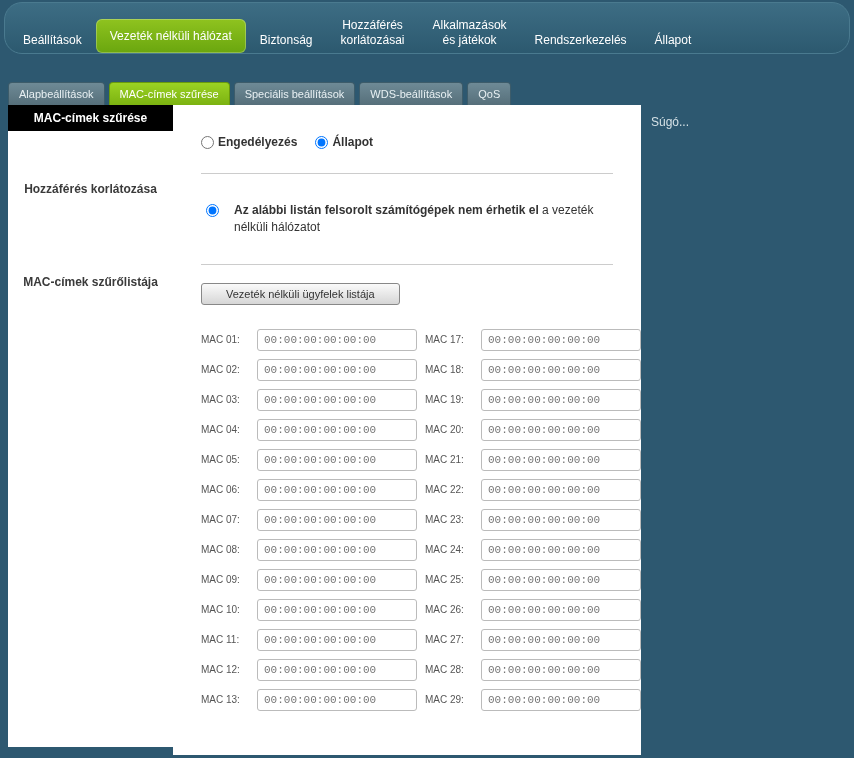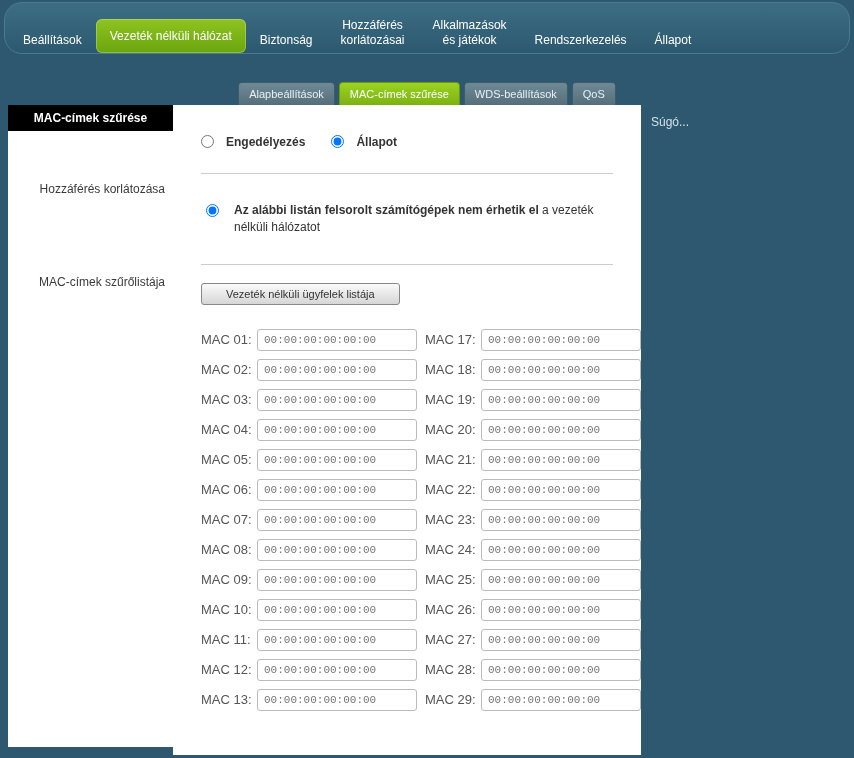--- a/index.html
+++ b/index.html
@@ -35,21 +35,20 @@
     background: linear-gradient(to bottom, #8fc31f 0%, #6aa60e 100%);
     border-radius: 6px;
     padding: 10px 14px;
     box-shadow: inset 0 0 0 1px rgba(255,255,255,0.25);
   }
 
   .subnav {
     margin: 28px 8px 0 8px;
     display: flex;
     gap: 4px;
-    justify-content: center;
   }
   .tab {
     font-size: 11px;
     color: #e8f0f3;
     background: linear-gradient(to bottom, #6e8a96 0%, #566f7a 100%);
     border: 1px solid #3d5c6a;
     border-bottom: none;
     border-radius: 4px 4px 0 0;
     padding: 5px 10px;
     cursor: pointer;
@@ -80,22 +79,22 @@
     height: 36px;
     background: #fff;
   }
   .left-block {
     background: #fff;
     padding-bottom: 24px;
   }
   .left-label {
     background: #fff;
     padding: 14px 8px 14px 8px;
-    text-align: right;
-    font-weight: normal;
+    text-align: center;
+    font-weight: bold;
     color: #3a3a3a;
     font-size: 12px;
     border-top: 1px solid #fff;
   }
 
   .center-col {
     flex: 1;
     background: #fff;
     padding: 24px 28px 0 28px;
     overflow: hidden;
@@ -108,22 +107,21 @@
   }
 
   .section-sep {
     border: none;
     border-top: 1px solid #ccc;
     margin: 18px 0;
   }
 
   .radio-row {
     display: flex;
-    align-items: flex-start;
-    gap: 8px;
+    align-items: center;
     padding: 6px 0;
     color: #333;
   }
   .radio-row input[type=radio] {
     margin: 0 4px 0 0;
   }
   .radio-label {
     font-weight: bold;
     margin-right: 18px;
   }
@@ -164,21 +162,21 @@
   }
   .mac-row {
     display: flex;
     align-items: center;
     margin-bottom: 8px;
   }
   .mac-row label {
     width: 56px;
     flex: none;
     color: #555;
-    font-size: 13px;
+    font-size: 10px;
   }
   .mac-row input[type=text] {
     flex: 1;
     min-width: 0;
     font-family: "Courier New", Courier, monospace;
     font-size: 11px;
     color: #888;
     padding: 4px 6px;
     border: 1px solid #bbb;
     border-radius: 3px;
@@ -196,20 +194,21 @@
 korlátozásai</div>
   <div class="item">Alkalmazások
 és játékok</div>
   <div class="item">Rendszerkezelés</div>
   <div class="item">Állapot</div>
 </div>
 
 <div class="subnav">
   <div class="tab">Alapbeállítások</div>
   <div class="tab active">MAC-címek szűrése</div>
+  <div class="tab">Speciális beállítások</div>
   <div class="tab">WDS-beállítások</div>
   <div class="tab">QoS</div>
 </div>
 
 <div class="body-row">
 
   <div class="left-col">
     <div class="left-header">MAC-címek szűrése</div>
     <div class="left-spacer"></div>
     <div class="left-block">

